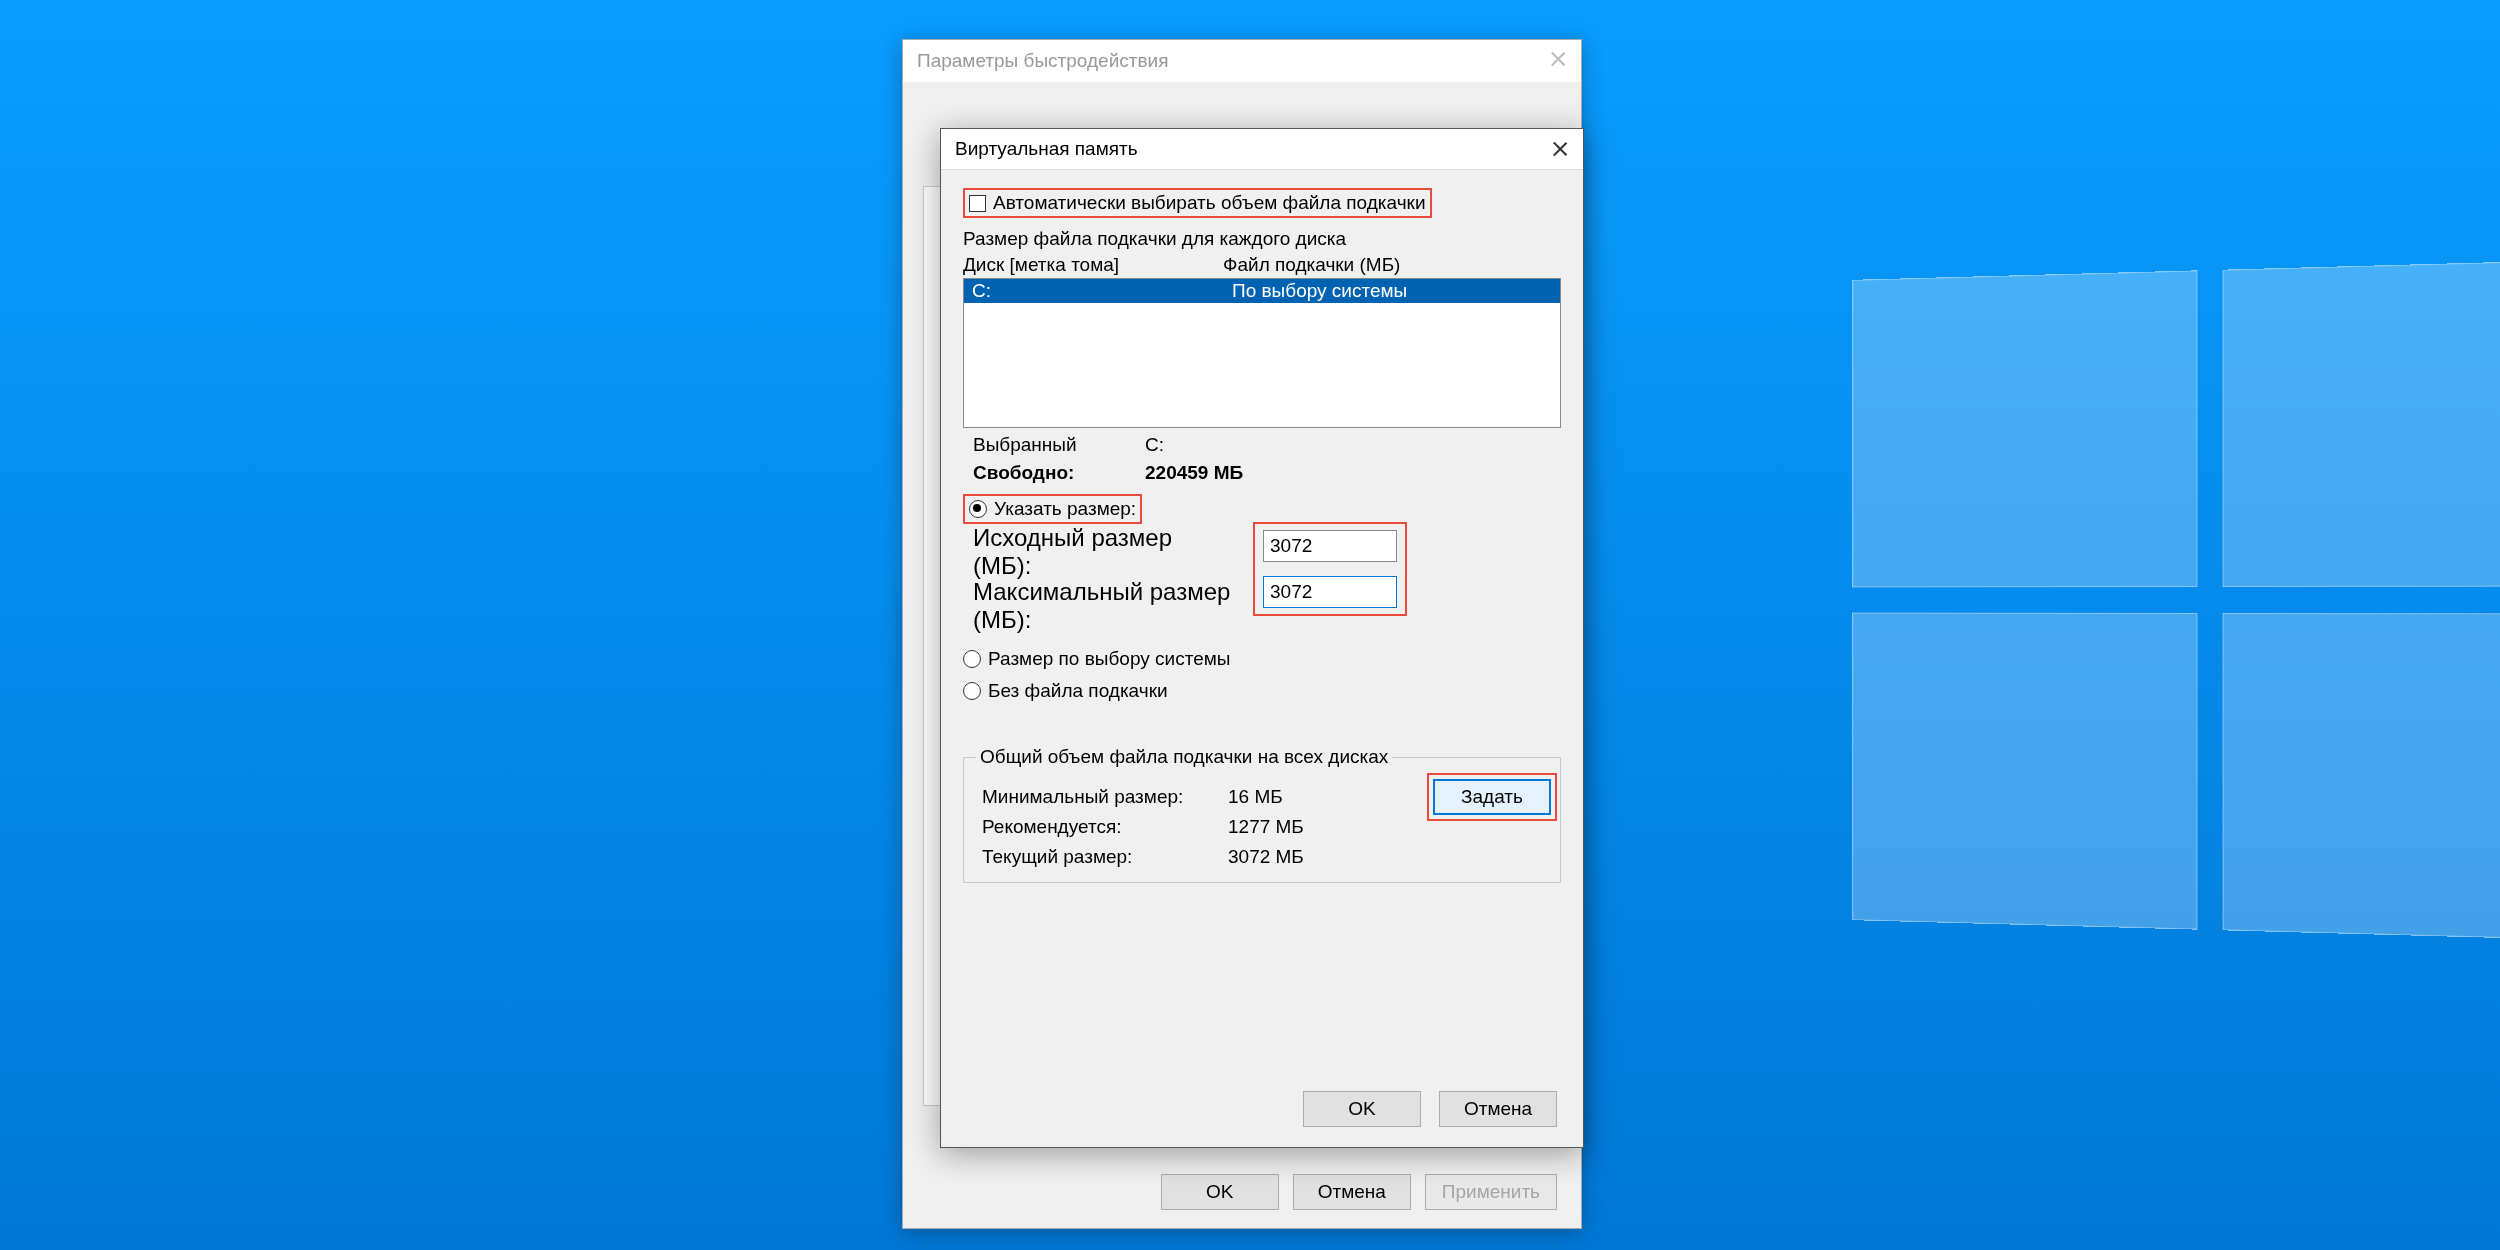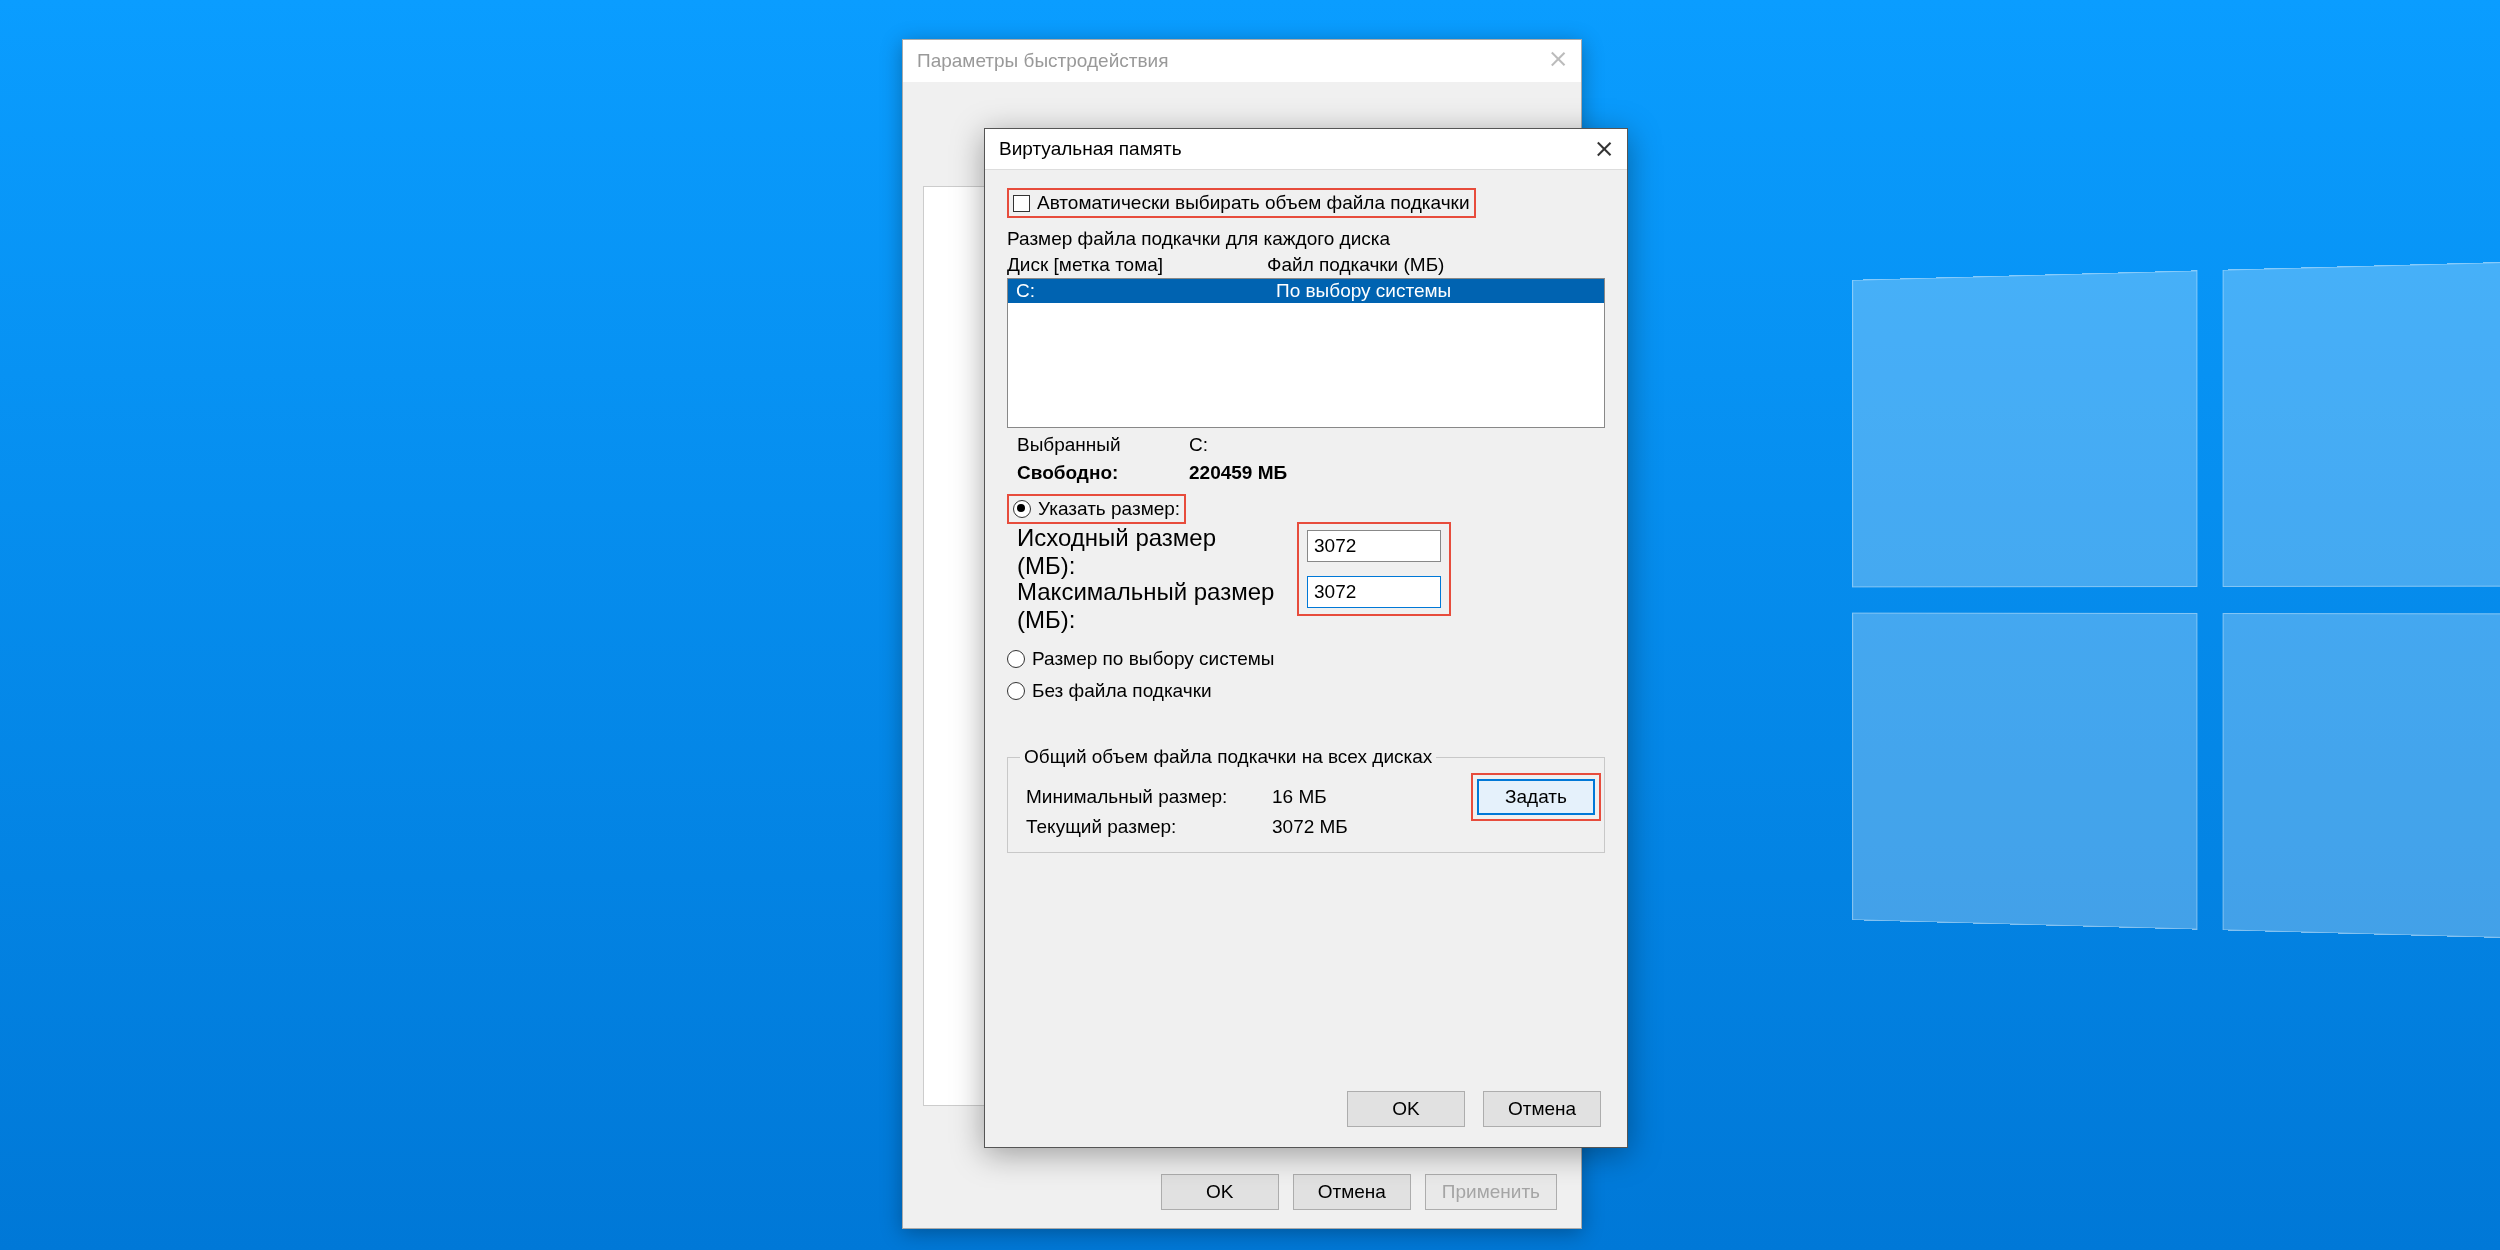--- a/index.html
+++ b/index.html
@@ -55,21 +55,21 @@
   border: 1px solid #ccc;
 }
 .dialog-back .btn-row {
   position: absolute;
   bottom: 18px; right: 24px;
   display: flex; gap: 14px;
 }
 
 .dialog-front {
   position: absolute;
-  left: 984px; top: 128px;
+  left: 940px; top: 128px;
   width: 644px; height: 1020px;
   background: #f0f0f0;
   border: 1px solid #555;
   box-shadow: 0 6px 30px rgba(0,0,0,0.35);
 }
 .dialog-front .titlebar {
   background: #fff;
   padding: 9px 14px;
   display: flex; justify-content: space-between; align-items: center;
   font-size: 19px;
@@ -288,20 +288,24 @@
       <button class="btn default">Задать</button>
     </div>
 
     <fieldset class="total" style="margin-top:44px;">
       <legend>Общий объем файла подкачки на всех дисках</legend>
       <div class="tot-row">
         <span class="k">Минимальный размер:</span>
         <span>16 МБ</span>
       </div>
       <div class="tot-row">
+        <span class="k">Рекомендуется:</span>
+        <span>1277 МБ</span>
+      </div>
+      <div class="tot-row">
         <span class="k">Текущий размер:</span>
         <span>3072 МБ</span>
       </div>
     </fieldset>
   </div>
 
   <div class="front-btn-row">
     <button class="btn">OK</button>
     <button class="btn">Отмена</button>
   </div>

